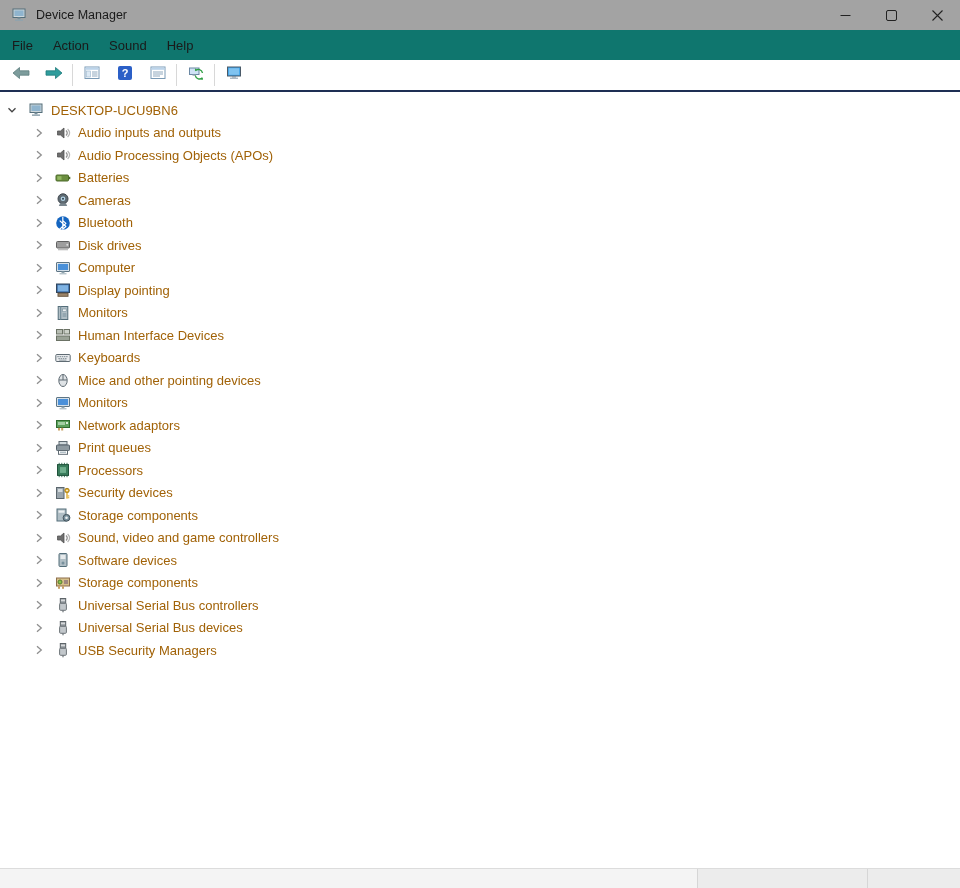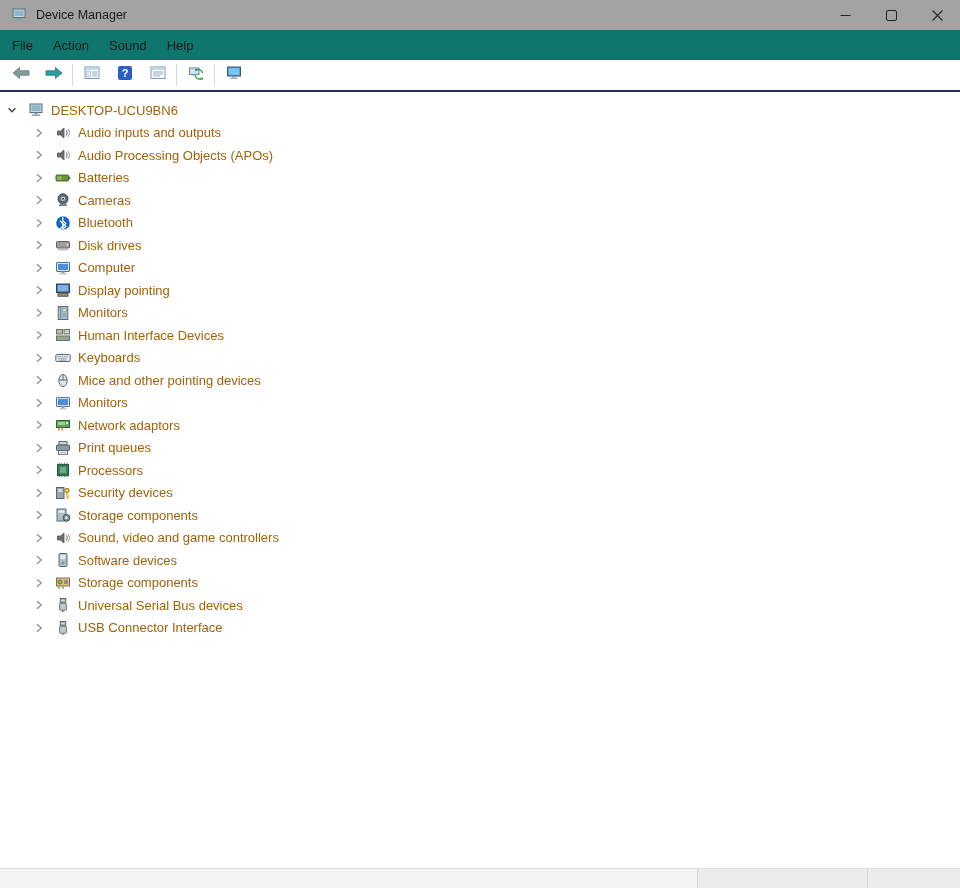--- a/index.html
+++ b/index.html
@@ -514,38 +514,55 @@
       </span>
       <span class="dev-icon">
         <svg xmlns="http://www.w3.org/2000/svg" viewBox="0 0 16 16" width="16" height="16">
           <rect x="5.3" y="1.5" width="5.4" height="4.8" fill="#9aa0a5" stroke="#5d6468"></rect>
           <rect x="6.4" y="2.6" width="1.2" height="1.6" fill="#fff"></rect>
           <rect x="8.4" y="2.6" width="1.2" height="1.6" fill="#fff"></rect>
           <rect x="4.6" y="6.3" width="6.8" height="7" rx="1" fill="#c2c7cb" stroke="#6d7478"></rect>
           <rect x="7.4" y="13.3" width="1.2" height="2" fill="#6d7478"></rect>
         </svg>
       </span>
-      <span class="tree-label">Universal Serial Bus devices</span>
+      <span class="tree-label">Universal Serial Bus controllers</span>
     </div>
     <div class="tree-row child">
       <span class="chevron">
         <svg xmlns="http://www.w3.org/2000/svg" viewBox="0 0 16 16" width="16" height="16">
           <path d="M6 4.2 L10.3 8 L6 11.8" fill="none" stroke="#8f8f8f" stroke-width="1.3"></path>
         </svg>
       </span>
       <span class="dev-icon">
         <svg xmlns="http://www.w3.org/2000/svg" viewBox="0 0 16 16" width="16" height="16">
           <rect x="5.3" y="1.5" width="5.4" height="4.8" fill="#9aa0a5" stroke="#5d6468"></rect>
           <rect x="6.4" y="2.6" width="1.2" height="1.6" fill="#fff"></rect>
           <rect x="8.4" y="2.6" width="1.2" height="1.6" fill="#fff"></rect>
           <rect x="4.6" y="6.3" width="6.8" height="7" rx="1" fill="#c2c7cb" stroke="#6d7478"></rect>
           <rect x="7.4" y="13.3" width="1.2" height="2" fill="#6d7478"></rect>
         </svg>
       </span>
-      <span class="tree-label">USB Connector Interface</span>
+      <span class="tree-label">Universal Serial Bus devices</span>
+    </div>
+    <div class="tree-row child">
+      <span class="chevron">
+        <svg xmlns="http://www.w3.org/2000/svg" viewBox="0 0 16 16" width="16" height="16">
+          <path d="M6 4.2 L10.3 8 L6 11.8" fill="none" stroke="#8f8f8f" stroke-width="1.3"></path>
+        </svg>
+      </span>
+      <span class="dev-icon">
+        <svg xmlns="http://www.w3.org/2000/svg" viewBox="0 0 16 16" width="16" height="16">
+          <rect x="5.3" y="1.5" width="5.4" height="4.8" fill="#9aa0a5" stroke="#5d6468"></rect>
+          <rect x="6.4" y="2.6" width="1.2" height="1.6" fill="#fff"></rect>
+          <rect x="8.4" y="2.6" width="1.2" height="1.6" fill="#fff"></rect>
+          <rect x="4.6" y="6.3" width="6.8" height="7" rx="1" fill="#c2c7cb" stroke="#6d7478"></rect>
+          <rect x="7.4" y="13.3" width="1.2" height="2" fill="#6d7478"></rect>
+        </svg>
+      </span>
+      <span class="tree-label">USB Security Managers</span>
     </div>
   </div>
 
 <div class="statusbar">
   <div class="status-seg1"></div>
   <div class="status-seg2"></div>
   <div class="status-seg3"></div>
 </div>
 
 </body></html>

